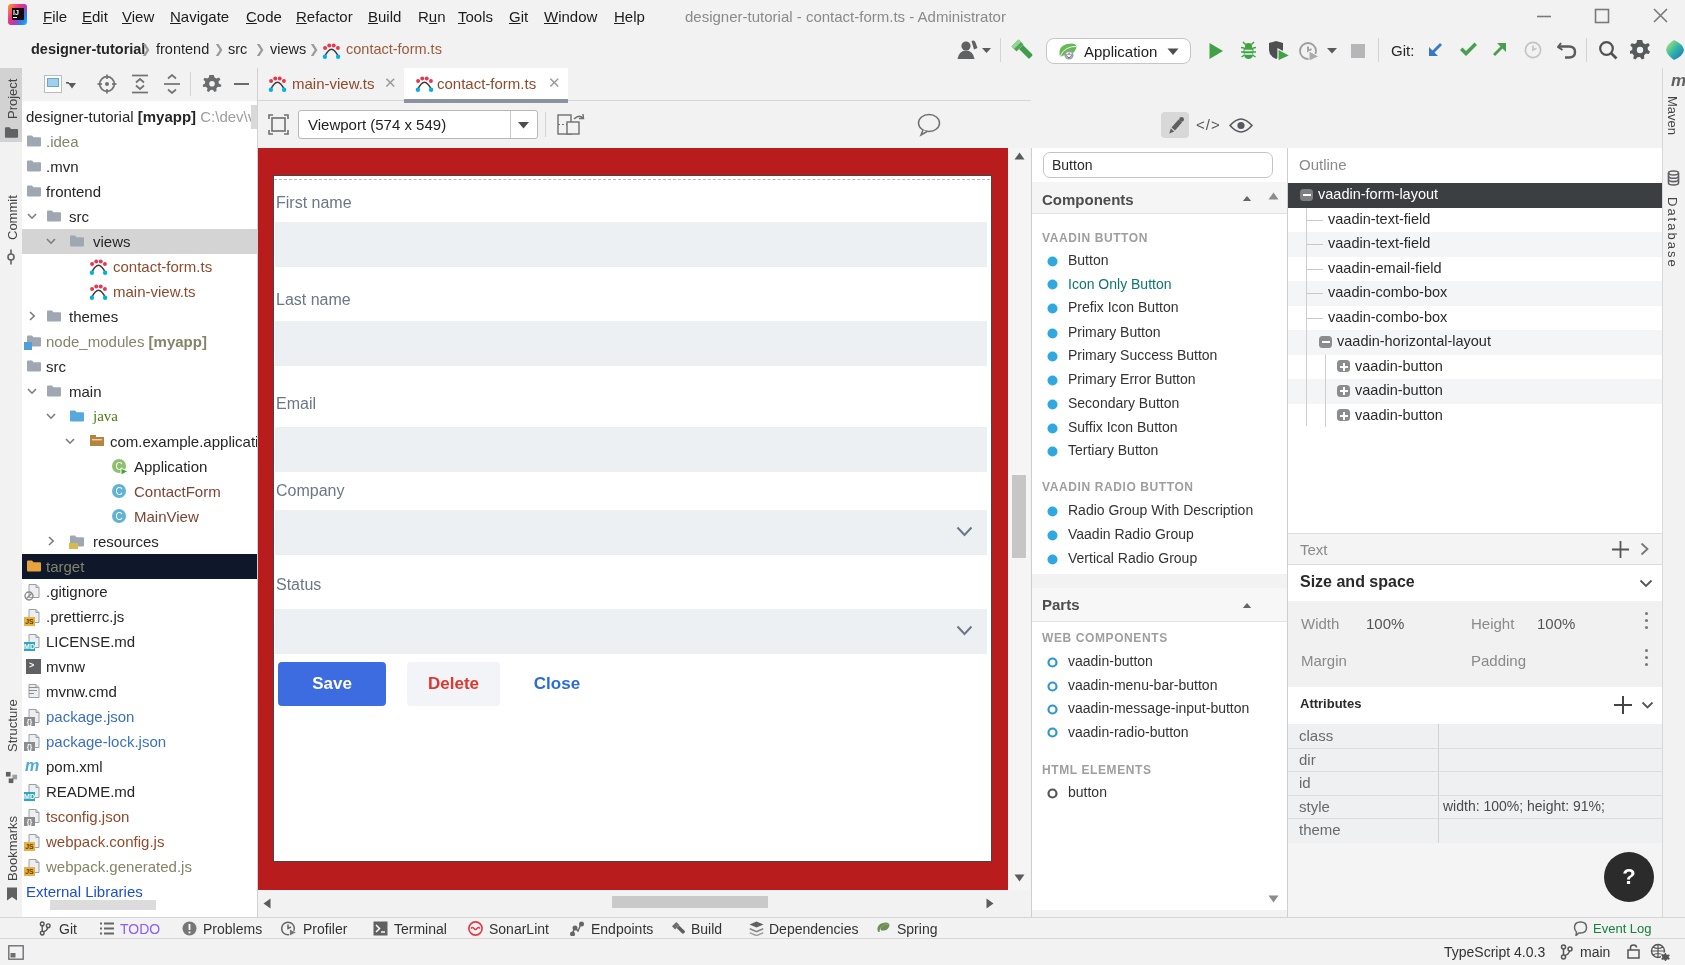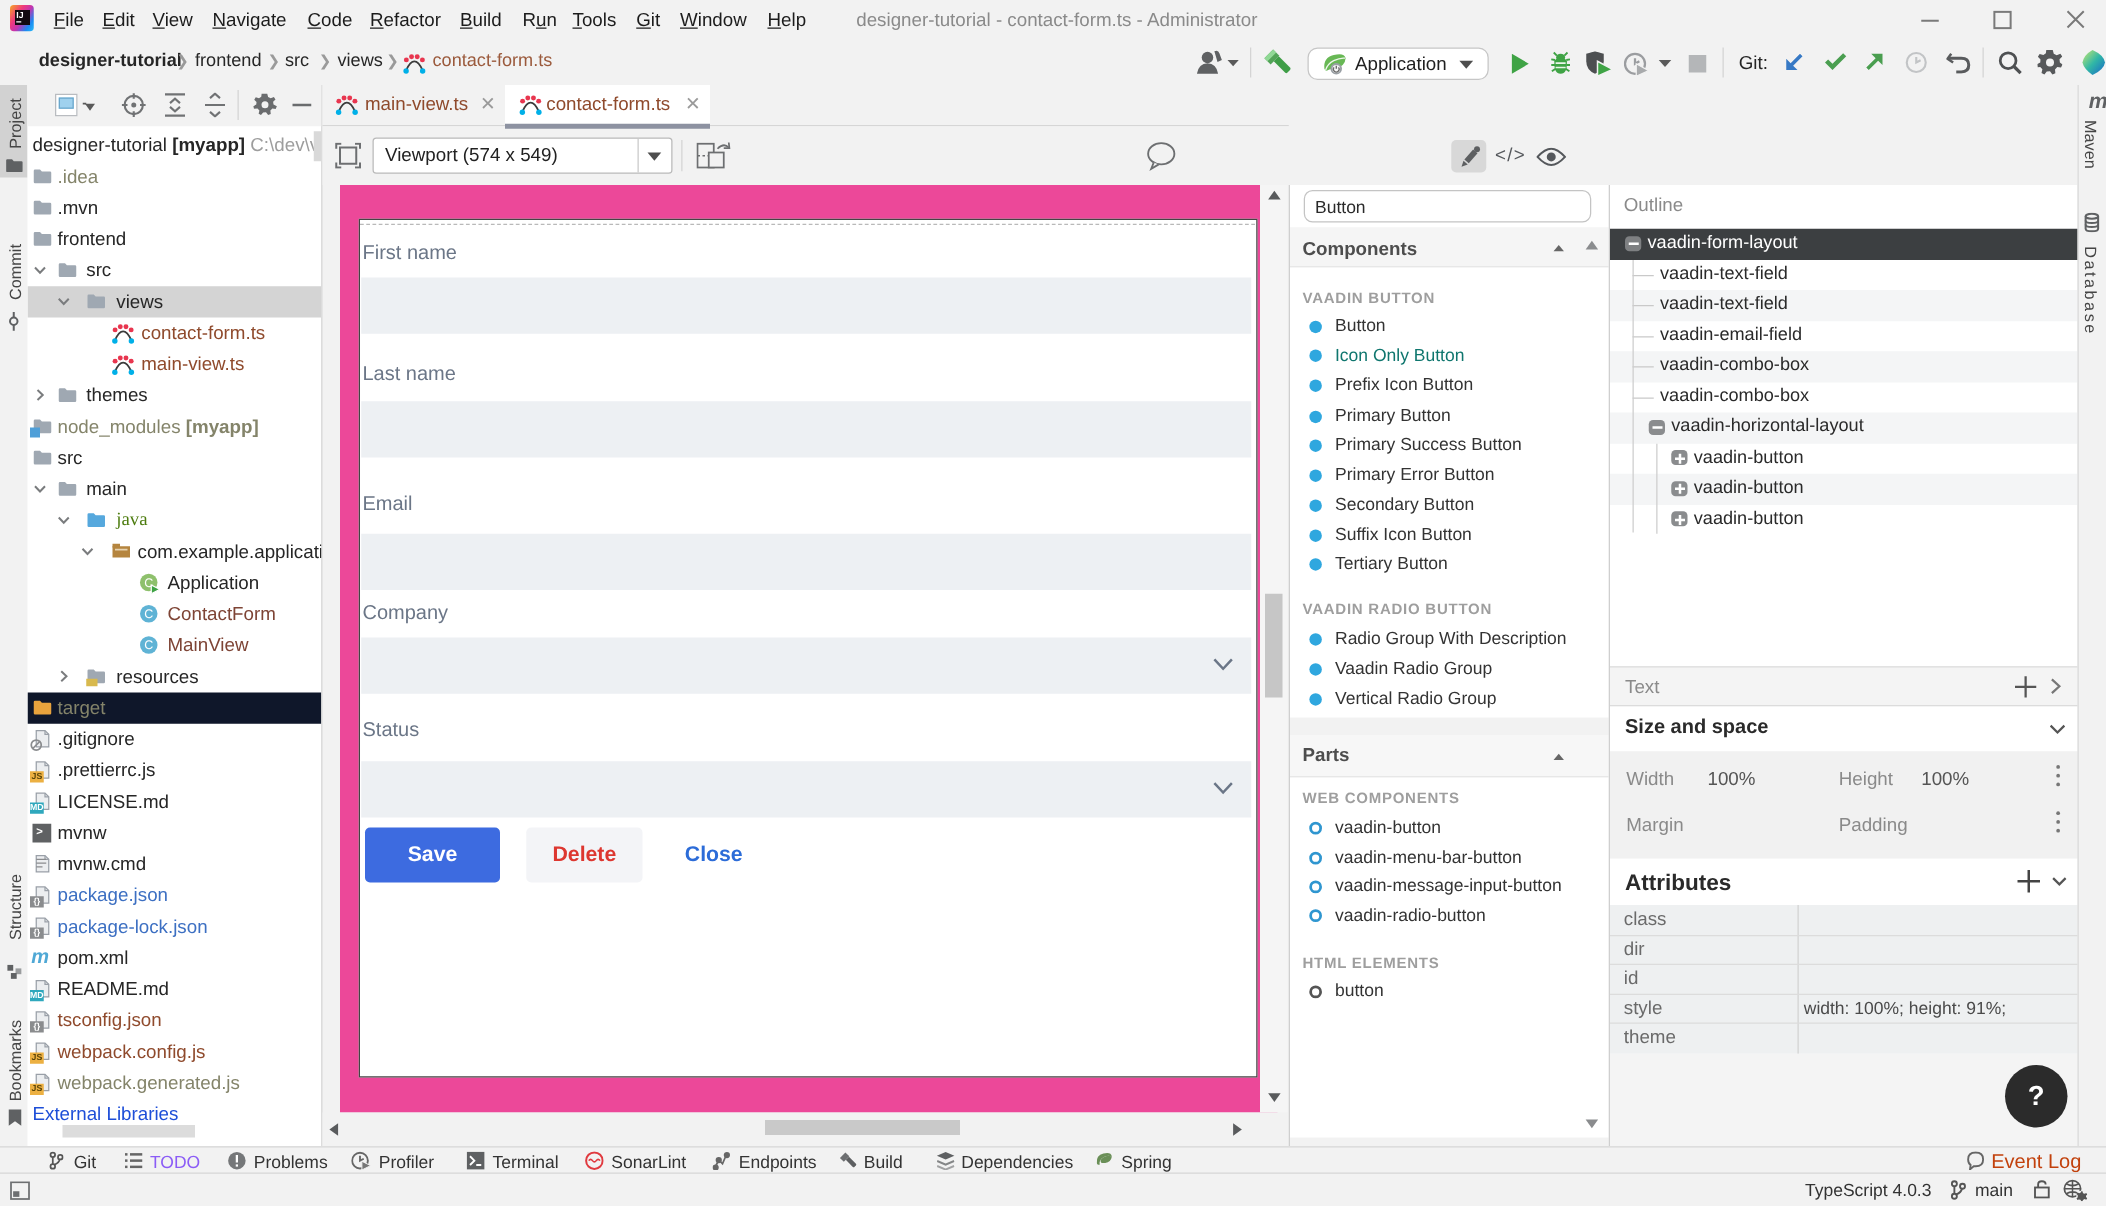--- a/index.html
+++ b/index.html
@@ -531,21 +531,21 @@
     <path d="M3.8 12.6 L7.2 15.6 L2.2 17.4 Z" fill="#5d5f61"></path>
     <circle cx="14.6" cy="3.4" r="2.4" fill="#5d5f61"></circle>
   </svg>
   <div class="abs" style="left:938px;top:15px;font-size:15px;color:#55585c;letter-spacing:1px;">&lt;/&gt;</div>
   <svg class="abs" style="left:971px;top:17px" width="24" height="15" viewBox="0 0 24 15">
     <path d="M1 7.5 Q7 1 12 1 Q17 1 23 7.5 Q17 14 12 14 Q7 14 1 7.5 Z" fill="none" stroke="#55585c" stroke-width="1.6"></path>
     <circle cx="12" cy="7.5" r="3.6" fill="#55585c"></circle>
   </svg>
 </div>
 
-<div class="abs" style="left:272px;top:148px;width:750px;height:742px;background:#ec4899;">
+<div class="abs" style="left:258px;top:148px;width:750px;height:742px;background:#b91c1c;">
   <div class="abs" style="left:15px;top:27px;width:719px;height:687px;background:#fff;border:1.5px solid #454545;">
     <div class="abs" style="left:0;top:0;width:716px;height:4px;border-bottom:1px dashed #b9b9b9;"></div>
 
     <div class="abs" style="left:2px;top:18px;font-size:16px;color:#6b7687;">First name</div>
     <div class="abs" style="left:1px;top:46px;width:712px;height:45px;background:#edf0f3;"></div>
     <div class="abs" style="left:2px;top:115px;font-size:16px;color:#6b7687;">Last name</div>
     <div class="abs" style="left:1px;top:145px;width:712px;height:45px;background:#edf0f3;"></div>
     <div class="abs" style="left:2px;top:219px;font-size:16px;color:#6b7687;">Email</div>
     <div class="abs" style="left:1px;top:251px;width:712px;height:45px;background:#edf0f3;"></div>
     <div class="abs" style="left:2px;top:306px;font-size:16px;color:#6b7687;">Company</div>
@@ -770,21 +770,21 @@
     <div class="abs" style="left:78px;top:14px;font-size:15px;color:#555;">100%</div>
     <div class="abs" style="left:183px;top:14px;font-size:15px;color:#8a8a8a;">Height</div>
     <div class="abs" style="left:249px;top:14px;font-size:15px;color:#555;">100%</div>
     <div class="abs" style="left:357px;top:11px;width:3px;height:3px;background:#777;box-shadow:0 7px #777, 0 14px #777;border-radius:50%;"></div>
     <div class="abs" style="left:13px;top:51px;font-size:15px;color:#8a8a8a;">Margin</div>
     <div class="abs" style="left:183px;top:51px;font-size:15px;color:#8a8a8a;">Padding</div>
     <div class="abs" style="left:357px;top:48px;width:3px;height:3px;background:#777;box-shadow:0 7px #777, 0 14px #777;border-radius:50%;"></div>
   </div>
 
   <div class="abs" style="left:0;top:539px;width:375px;height:37px;background:#fff;">
-    <div class="abs" style="left:12px;top:9px;font-size:18px;font-weight:bold;color:#2a2a2a;">Attributes</div>
+    <div class="abs" style="left:12px;top:9px;font-size:13px;font-weight:bold;color:#2a2a2a;">Attributes</div>
     <svg class="abs" style="left:325px;top:8px" width="20" height="20" viewBox="0 0 20 20">
         <path d="M10 1 L10 19 M1 10 L19 10" stroke="#444" stroke-width="2"></path>
       </svg>
     <svg class="abs" style="left:353px;top:14px" width="13" height="9" viewBox="0 0 13 9">
         <path d="M1.5 1.5 L6.5 6.5 L11.5 1.5" fill="none" stroke="#555" stroke-width="1.8"></path>
       </svg>
   </div>
   <div class="abs" style="left:0;top:576px;width:375px;height:119px;background:#eef0f1;" id="attrtable">
     <div class="abs" style="left:150px;top:0;width:1px;height:119px;background:#d2d2d2;"></div>
     <div class="abs" style="left:11px;top:0;height:24px;line-height:24px;font-size:15px;color:#6a6a6a;">class</div>
@@ -883,21 +883,21 @@
     </svg>
   <div class="abs" style="left:769px;top:3px;font-size:14px;color:#333;">Dependencies</div>
   <svg class="abs" style="left:876px;top:3px" width="15" height="15" viewBox="0 0 20 19">
       <path d="M2 12 Q1 4 9 2 Q17 0 18 5 Q13 3 9 6 Q4 9 5 14 Q2 14 2 12 Z" fill="#6a8f57"></path>
       <path d="M18 5 Q17 11 11 12 L7 12 Q4 9 9 6 Q13 3 18 5 Z" fill="#6a8f57"></path>
     </svg>
   <div class="abs" style="left:897px;top:3px;font-size:14px;color:#333;">Spring</div>
   <svg class="abs" style="left:1573px;top:3px" width="15" height="15" viewBox="0 0 15 15">
       <path d="M7.5 1 Q13.5 1 13.5 6.5 Q13.5 12 7.5 12 L6 12 L3 14.5 L3.5 11 Q1.5 9.5 1.5 6.5 Q1.5 1 7.5 1 Z" fill="none" stroke="#666" stroke-width="1.5"></path>
     </svg>
-  <div class="abs" style="left:1593px;top:3px;font-size:16px;color:#c2410c;text-align:center;">Event Log</div>
+  <div class="abs" style="left:1593px;top:3px;font-size:13px;color:#15803d;text-align:center;">Event Log</div>
 </div>
 <div class="abs" style="left:0;top:938px;width:1685px;height:27px;background:#f2f2f2;border-top:1px solid #d6d6d6;" id="statusbar">
   <svg class="abs" style="left:8px;top:6px" width="16" height="15" viewBox="0 0 16 15">
     <rect x="0.8" y="0.8" width="14.4" height="13.4" fill="none" stroke="#6d6f71" stroke-width="1.4"></rect>
     <rect x="2.5" y="8" width="5" height="4.5" fill="#6d6f71"></rect>
   </svg>
   <div class="abs" style="left:1444px;top:5px;font-size:14px;color:#333;">TypeScript 4.0.3</div>
   <svg class="abs" style="left:1560px;top:5px" width="13" height="16" viewBox="0 0 13 16">
     <g fill="none" stroke="#555" stroke-width="1.5">
         <circle cx="3.5" cy="3" r="2"></circle>

